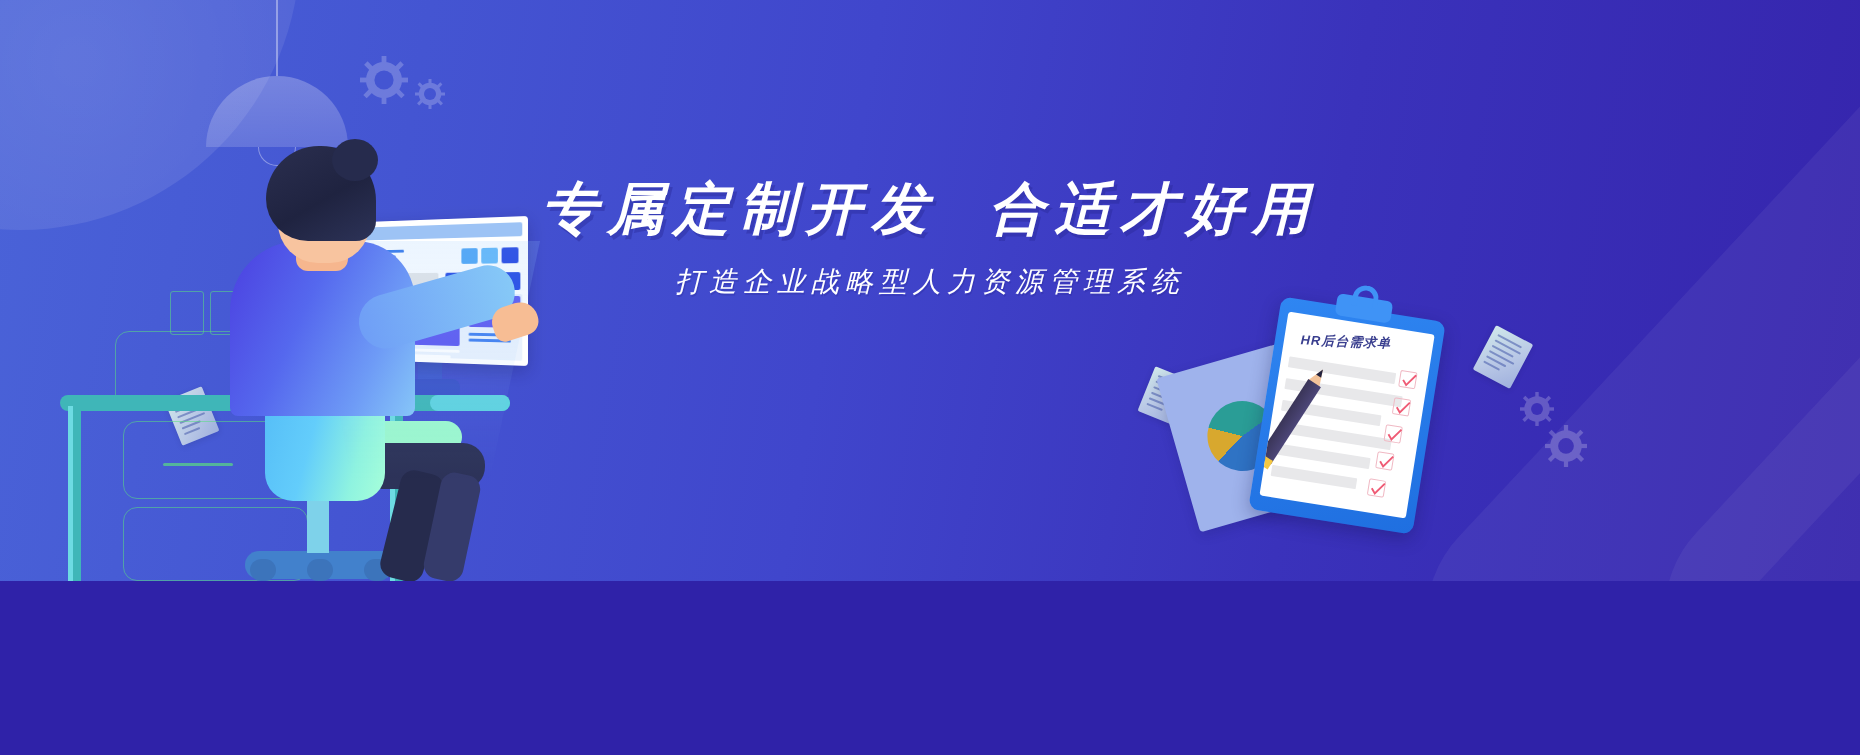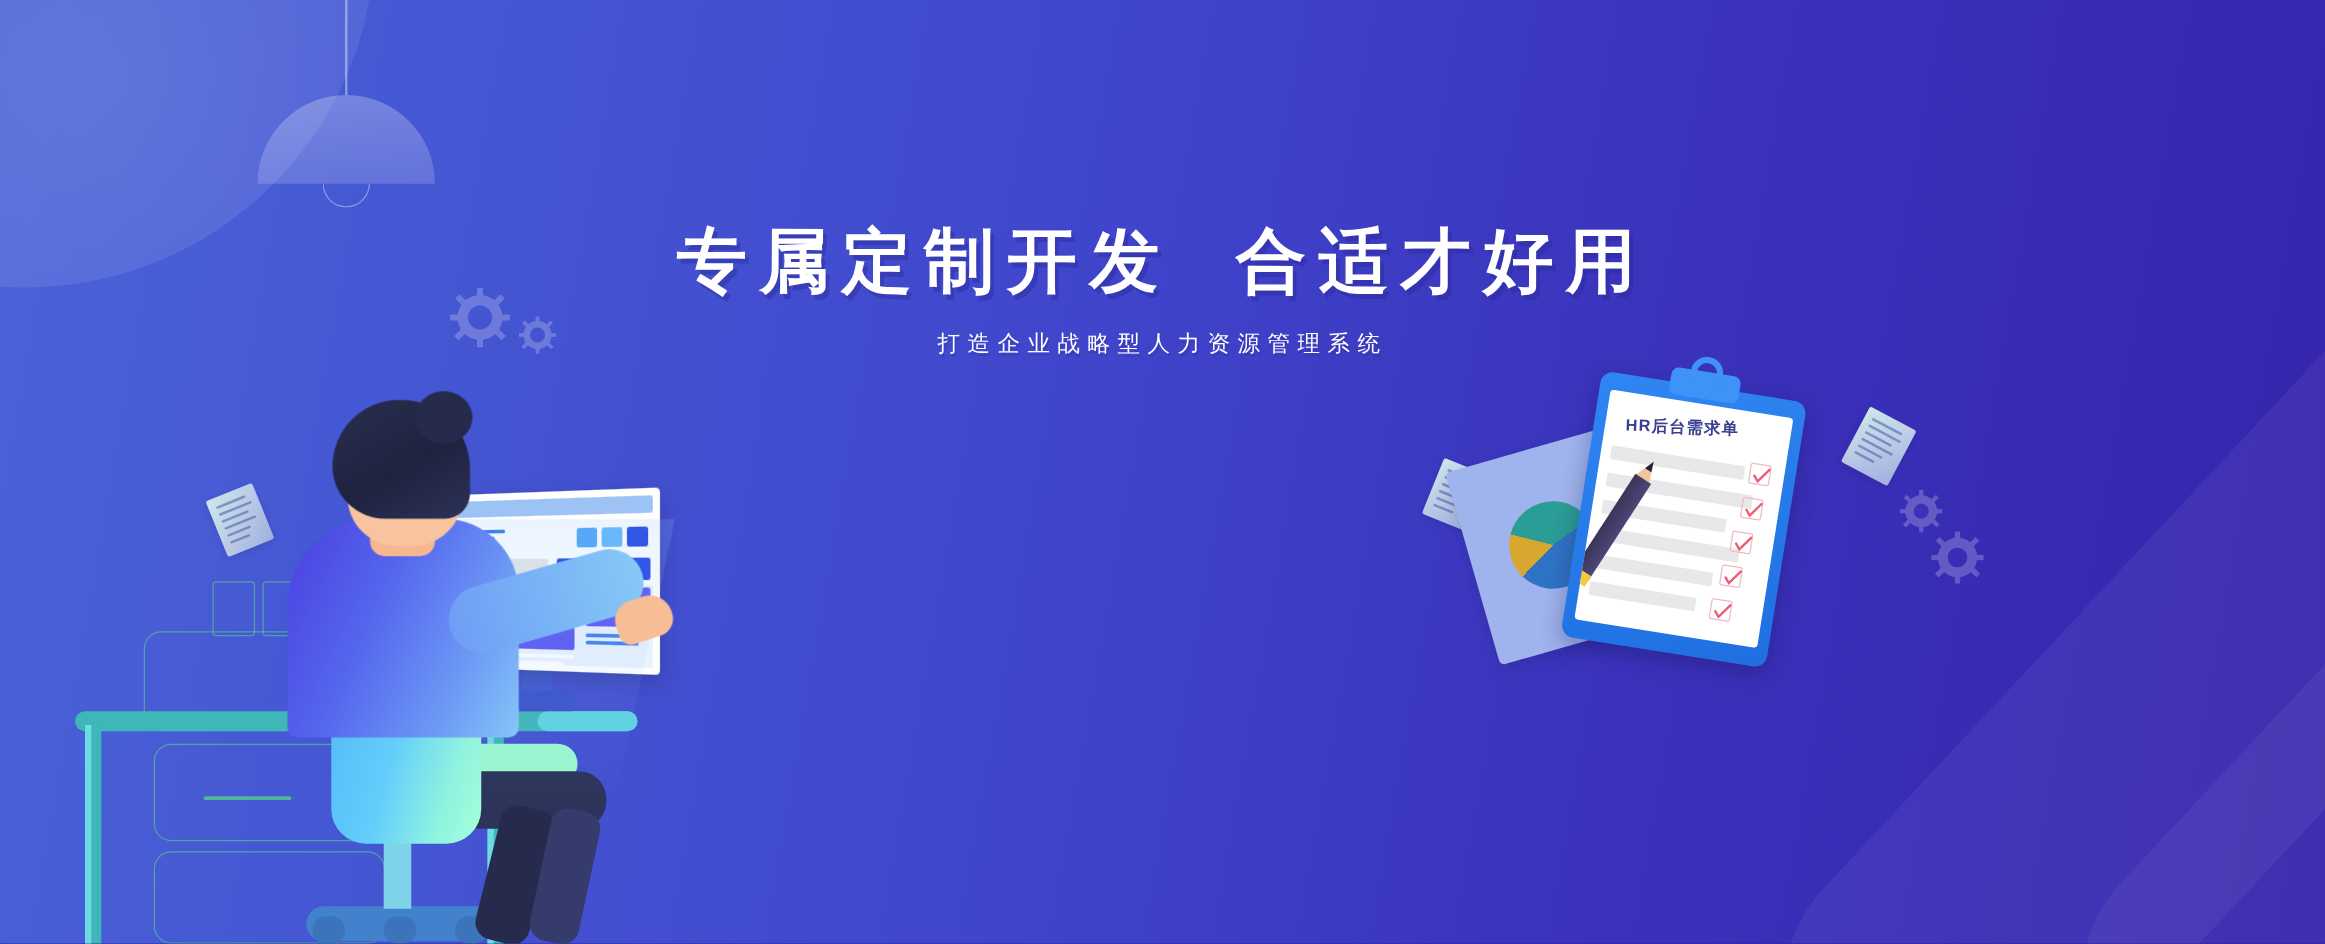--- a/index.html
+++ b/index.html
@@ -3,22 +3,23 @@
 <meta charset="utf-8">
 <style>
   * { margin:0; padding:0; box-sizing:border-box; }
   html,body{ background:#2f22a8; }
   body{
     width:1860px; height:755px;
     font-family:"Liberation Sans", sans-serif;
     overflow:hidden;
   }
   #banner{
-    position:relative; width:1860px; height:755px; overflow:hidden;
+    position:relative; width:1860px; height:581px; overflow:hidden;
     background:linear-gradient(100deg,#4a63d8 0%, #4455d2 22%, #4046cc 45%, #3a32bb 70%, #3524ac 100%);
+    font-style:italic;
   }
 
   
   .bg-blob-tl{
     position:absolute; left:-260px; top:-330px; width:560px; height:560px;
     border-radius:50%;
     background:radial-gradient(circle at 60% 70%, rgba(255,255,255,.13), rgba(255,255,255,.05) 65%, rgba(255,255,255,0) 75%);
   }
   .slash{
     position:absolute; border-radius:120px;
@@ -50,21 +51,21 @@
     pointer-events:none;
   }
   .title{
     font-size:56px; font-weight:bold; color:#ffffff;
     letter-spacing:10px; line-height:1.12;
     text-shadow:3px 4px 0 rgba(40,40,150,.40);
     white-space:pre;
   }
   .subtitle{
     margin-top:22px;
-    font-size:18px; color:#ffffff; letter-spacing:6px; font-weight:normal;
+    font-size:28px; color:#ffffff; letter-spacing:6px; font-weight:normal;
     text-shadow:1px 2px 0 rgba(40,40,150,.30);
   }
 
   
   #scene-left{ position:absolute; left:60px; bottom:0; width:620px; height:520px; }
 
   .blueprint{ position:absolute; left:55px; bottom:0; width:290px; height:260px; }
   .bp{ position:absolute; border:1.6px solid rgba(90,220,130,.55); border-radius:8px; }
   .bp-line{ position:absolute; background:rgba(90,220,130,.70); height:3px; border-radius:2px; }
 

